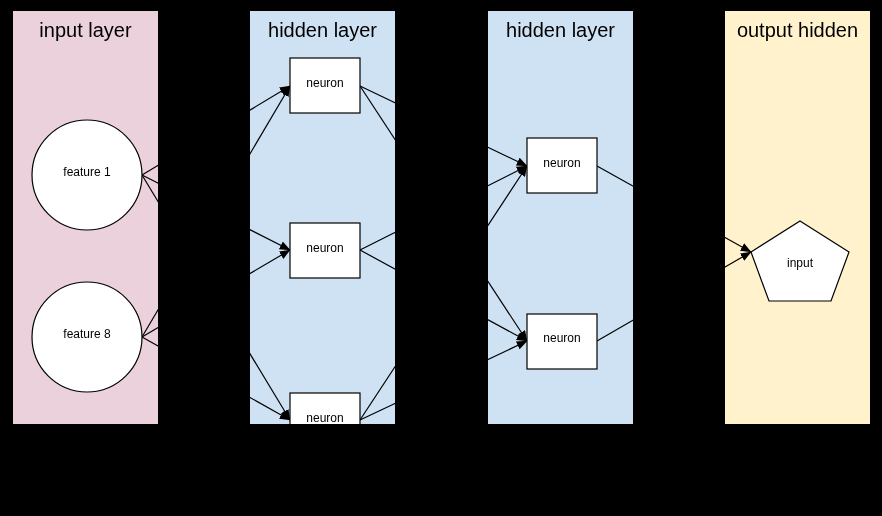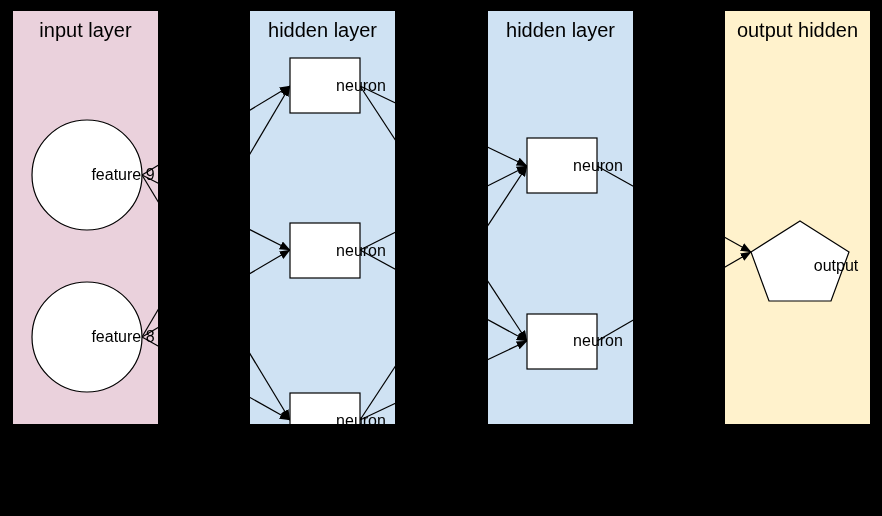--- a/index.html
+++ b/index.html
@@ -13,21 +13,21 @@
   }
   .stage svg { position: absolute; left: 0; top: 0; }
   .label {
     position: absolute;
     color: #000;
     text-align: center;
     line-height: 1.15;
     white-space: nowrap;
   }
   .layer-title { width: 145px; top: 19px; font-size: 20px; }
-  .node-label  { font-size: 16px; padding-left: 36px; }
+  .node-label  { font-size: 12px; }
   .lt-input  { left: 13px; }
   .lt-h1     { left: 250px; }
   .lt-h2     { left: 488px; }
   .lt-out    { left: 725px; }
   .nl-f1  { left: 17px;  top: 166px; width: 140px; }
   .nl-f2  { left: 17px;  top: 328px; width: 140px; }
   .nl-h1n1 { left: 290px; top: 77px;  width: 70px; }
   .nl-h1n2 { left: 290px; top: 242px; width: 70px; }
   .nl-h1n3 { left: 290px; top: 412px; width: 70px; }
   .nl-h2n1 { left: 527px; top: 157px; width: 70px; }
@@ -79,22 +79,22 @@
     <rect x="527" y="314" width="70" height="55" fill="#fff" stroke="#000" stroke-width="1.2"></rect>
 
     <polygon points="800,221 849,252 831,301 769,301 751,252" fill="#fff" stroke="#000" stroke-width="1.2"></polygon>
   </svg>
 
   <div class="label layer-title lt-input">input layer</div>
   <div class="label layer-title lt-h1">hidden layer</div>
   <div class="label layer-title lt-h2">hidden layer</div>
   <div class="label layer-title lt-out">output hidden</div>
 
-  <div class="label node-label nl-f1">feature 9</div>
+  <div class="label node-label nl-f1">feature 1</div>
   <div class="label node-label nl-f2">feature 8</div>
   <div class="label node-label nl-h1n1">neuron</div>
   <div class="label node-label nl-h1n2">neuron</div>
   <div class="label node-label nl-h1n3">neuron</div>
   <div class="label node-label nl-h2n1">neuron</div>
   <div class="label node-label nl-h2n2">neuron</div>
-  <div class="label node-label nl-out">output</div>
+  <div class="label node-label nl-out">input</div>
 
 </div>
 
 </body></html>

